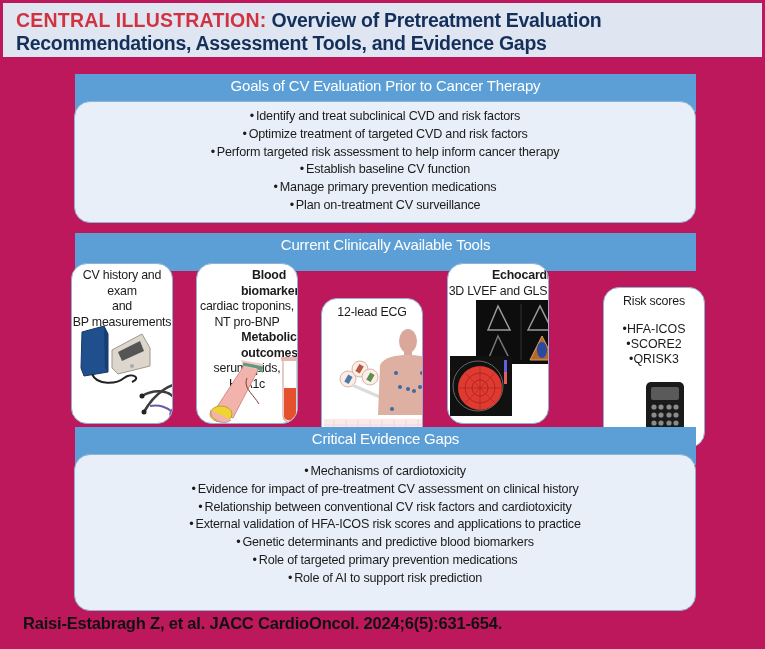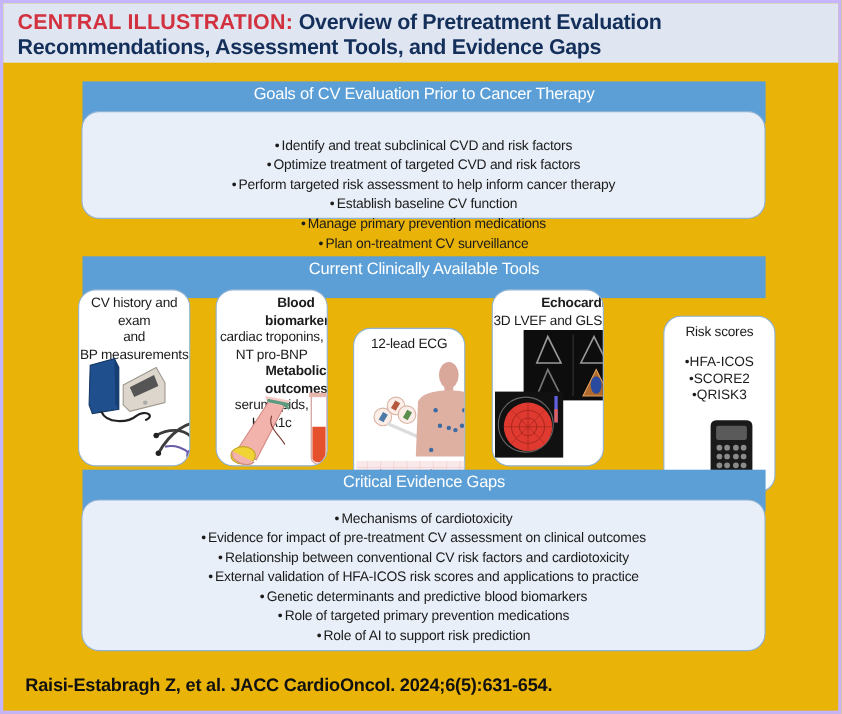--- a/index.html
+++ b/index.html
@@ -1,20 +1,20 @@
 <!DOCTYPE html>
 <html><head>
 <meta charset="utf-8">
 <style>
   * { box-sizing: border-box; margin: 0; padding: 0; }
   html, body { width: 765px; height: 649px; background: #ffffff; overflow: hidden; }
   body { font-family: "Liberation Sans", "DejaVu Sans", sans-serif; }
   .frame {
     position: absolute; left: 0; top: 0; width: 765px; height: 649px;
-    border: 3px solid #c4b5fd; background: #eab308;
+    border: 3px solid #be185d; background: #be185d;
   }
   .title-band {
     position: absolute; left: 0; top: 0; width: 759px; height: 54px;
     background: #dfe6f2; padding: 6px 0 0 13px;
   }
   .title-line {
     font-family: "Liberation Sans", sans-serif; font-weight: bold; font-size: 19.5px;
     line-height: 23px; color: #14305a; letter-spacing: -0.3px; white-space: nowrap;
   }
   .title-prefix { color: #d2323f; letter-spacing: 0.2px; }
@@ -55,21 +55,21 @@
 <div class="frame">
 
   <div class="title-band">
     <div class="title-line">
       <span class="title-prefix">CENTRAL ILLUSTRATION:</span><span> Overview of Pretreatment Evaluation</span>
     </div>
     <div class="title-line">Recommendations, Assessment Tools, and Evidence Gaps</div>
   </div>
 
   <div class="section-header" style="top:71px;">Goals of CV Evaluation Prior to Cancer Therapy</div>
-  <div class="rounded-box" style="top:98px; height:98px; padding-top:22px;">
+  <div class="rounded-box" style="top:98px; height:122px; padding-top:6px;">
     <ul class="bullet-list">
       <li>Identify and treat subclinical CVD and risk factors</li>
       <li>Optimize treatment of targeted CVD and risk factors</li>
       <li>Perform targeted risk assessment to help inform cancer therapy</li>
       <li>Establish baseline CV function</li>
       <li>Manage primary prevention medications</li>
       <li>Plan on-treatment CV surveillance</li>
     </ul>
   </div>
 
@@ -232,24 +232,24 @@
           <circle cx="16" cy="42" r="2.6"></circle>
           <circle cx="24" cy="42" r="2.6"></circle>
           <circle cx="31" cy="42" r="2.6"></circle>
         <rect x="6" y="48" width="17" height="5" rx="2.5"></rect>
       </g>
       <circle cx="31" cy="50.5" r="2.6" fill="#e06a5a"></circle>
     </svg>
   </div>
 
   <div class="section-header" style="top:424px;">Critical Evidence Gaps</div>
-  <div class="rounded-box" style="top:451px; height:138px; padding-top:8px;">
+  <div class="rounded-box" style="top:451px; height:157px; padding-top:8px;">
     <ul class="bullet-list">
       <li>Mechanisms of cardiotoxicity</li>
-      <li>Evidence for impact of pre-treatment CV assessment on clinical outcomes</li>
+      <li>Evidence for impact of pre-treatment CV assessment on clinical history</li>
       <li>Relationship between conventional CV risk factors and cardiotoxicity</li>
       <li>External validation of HFA-ICOS risk scores and applications to practice</li>
       <li>Genetic determinants and predictive blood biomarkers</li>
       <li>Role of targeted primary prevention medications</li>
       <li>Role of AI to support risk prediction</li>
     </ul>
   </div>
 
   <div class="citation">Raisi-Estabragh Z, et al. JACC CardioOncol. 2024;6(5):631-654.</div>
 </div>

